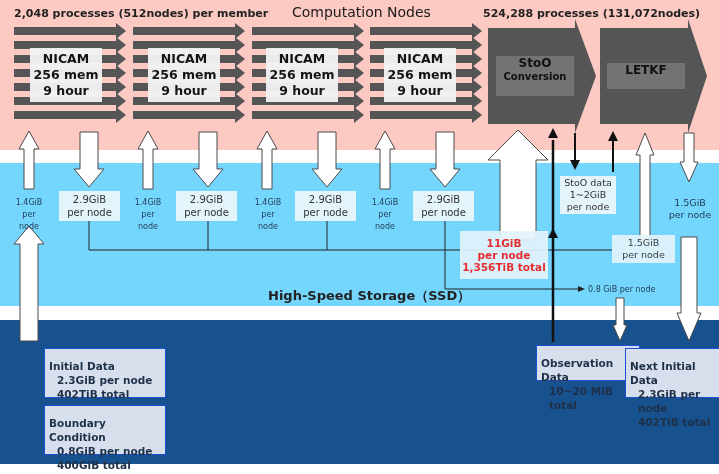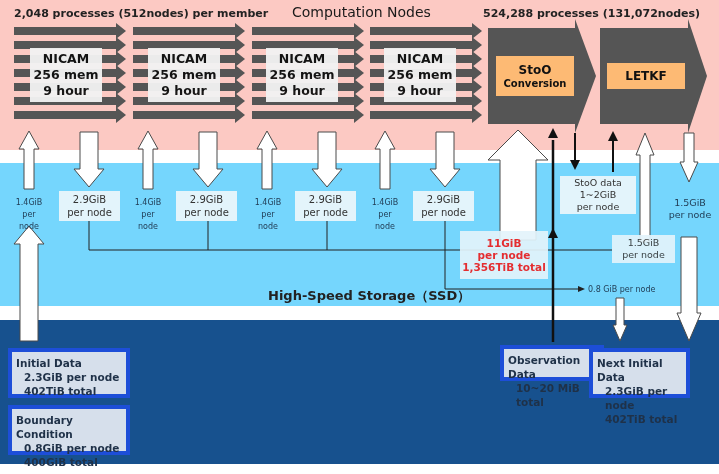--- a/index.html
+++ b/index.html
@@ -11,29 +11,29 @@
     .band-hdd { position: absolute; left: 0; top: 320px; width: 719px; height: 144px; background: #17518e; }
     .lbl { position: absolute; white-space: nowrap; font-weight: bold; color: #222; }
     .title-compute { left: 292px; top: 4px; font-size: 14px; font-weight: normal; color: #1a1a1a; }
     .hdr-left { left: 14px; top: 7px; font-size: 11px; }
     .hdr-right { left: 483px; top: 7px; font-size: 11px; }
     .ssd-title { left: 268px; top: 287px; font-size: 13px; }
     .hdd-title { left: 240px; top: 443px; font-size: 13px; color: #ffffff; }
     .nicam-box { position: absolute; width: 72px; height: 54px; background: #f2f2f2; opacity: .96;
                  font-weight: bold; font-size: 12.5px; line-height: 16px; text-align: center;
                  display: flex; flex-direction: column; justify-content: center; color: #111; }
-    .proc-box { position: absolute; background: #fdba74; font-weight: bold; text-align: center;
-                display: flex; flex-direction: column; justify-content: center; color: #111; }
+    .proc-box { position: absolute; background: #737373; font-weight: bold; text-align: center;
+                display: flex; flex-direction: column; color: #111; }
     .small { position: absolute; font-size: 8px; color: #1f3a52; text-align: center; line-height: 12px; }
     .cell { position: absolute; background: #e3f4fb; font-size: 9.5px; color: #333; text-align: center;
             line-height: 12px; display: flex; flex-direction: column; justify-content: center; }
     .cell.big { font-size: 10px; line-height: 13px; }
     .red { color: #ee1f1f; font-weight: bold; font-size: 10.5px; }
-    .hbox { position: absolute; background: #d6dfeb; border: 4px solid #1d4ed8; font-size: 10.5px;
-            font-weight: bold; color: #1f3148; line-height: 14px; padding: 4px 4px; box-sizing: border-box; }
+    .hbox { position: absolute; background: #d6dfeb; border: 1px solid #1d4ed8; font-size: 10.5px;
+            font-weight: bold; color: #1f3148; line-height: 14px; padding: 10px 4px; box-sizing: border-box; margin-left: 36px; }
     .hbox .indent { padding-left: 8px; display: block; }
     svg { position: absolute; left: 0; top: 0; }
   </style>
 </head>
 <body>
 
 <div id="stage">
   <div class="band-compute"></div>
   <div class="band-ssd"></div>
   <div class="band-hdd"></div>
@@ -165,21 +165,21 @@
     <div>2.9GiB</div>
     <div>per node</div>
   </div>
 
   <div class="cell" style="left:460px;top:231px;width:88px;height:48px;opacity:.92;">
     <div class="red">11GiB</div>
     <div class="red">per node</div>
     <div class="red">1,356TiB total</div>
   </div>
 
-  <div class="cell" style="left:560px;top:176px;width:76px;height:38px;">
+  <div class="cell" style="left:560px;top:176px;width:56px;height:38px;">
     <div>StoO data</div>
     <div>1~2GiB</div>
     <div>per node</div>
   </div>
 
   <div class="cell" style="left:612px;top:235px;width:63px;height:28px;opacity:.92;">
     <div>1.5GiB</div>
     <div>per node</div>
   </div>
 

